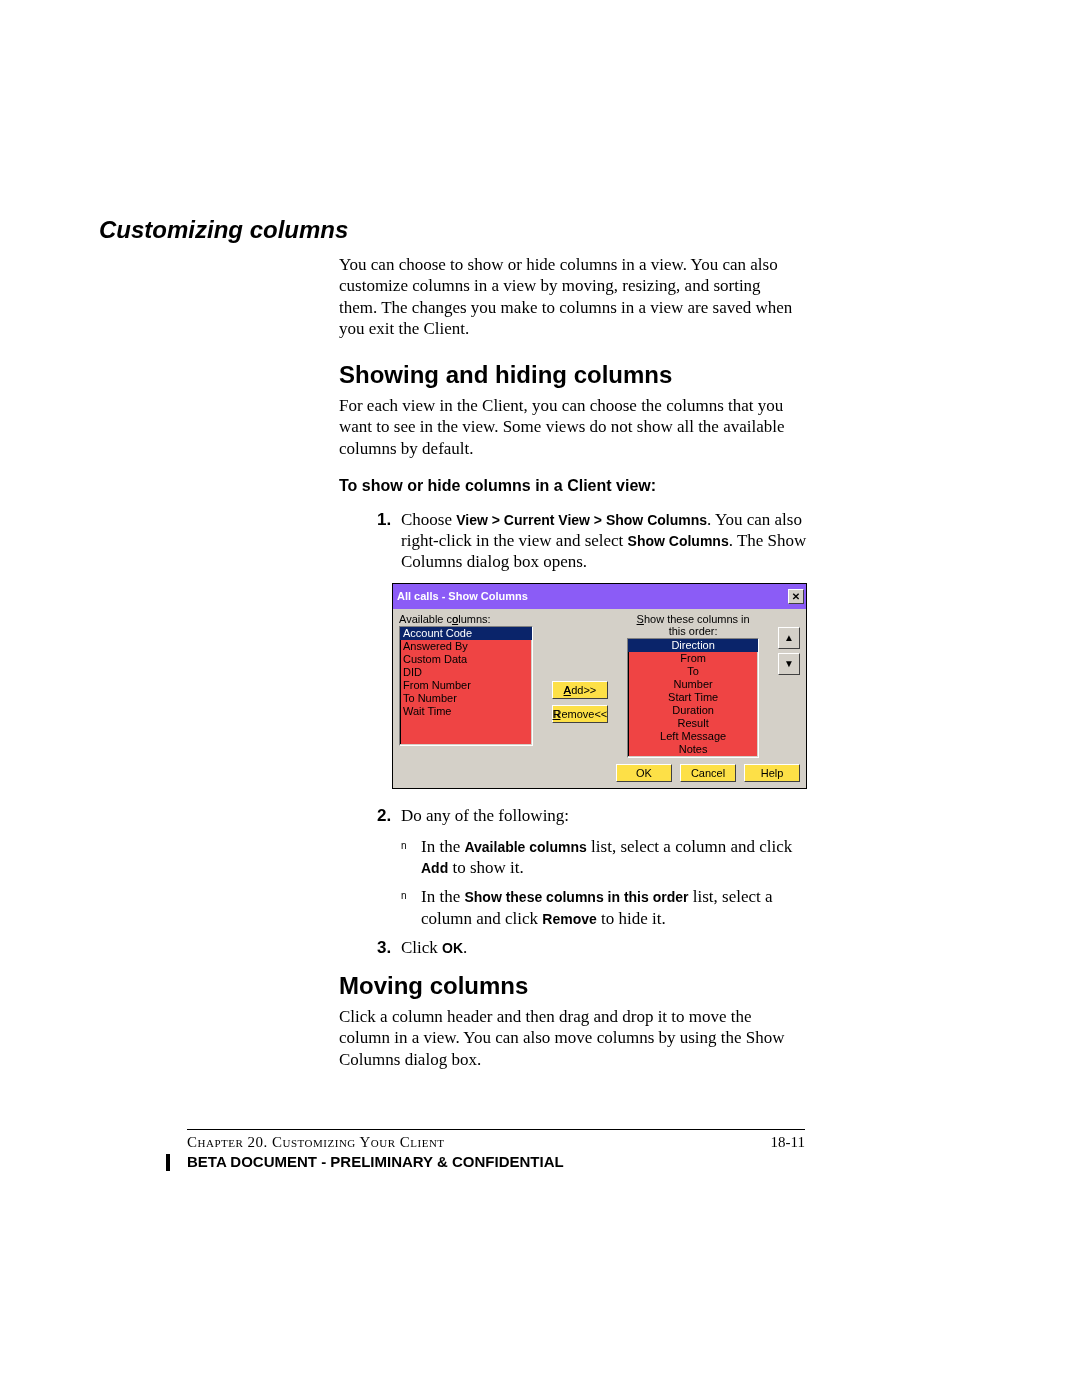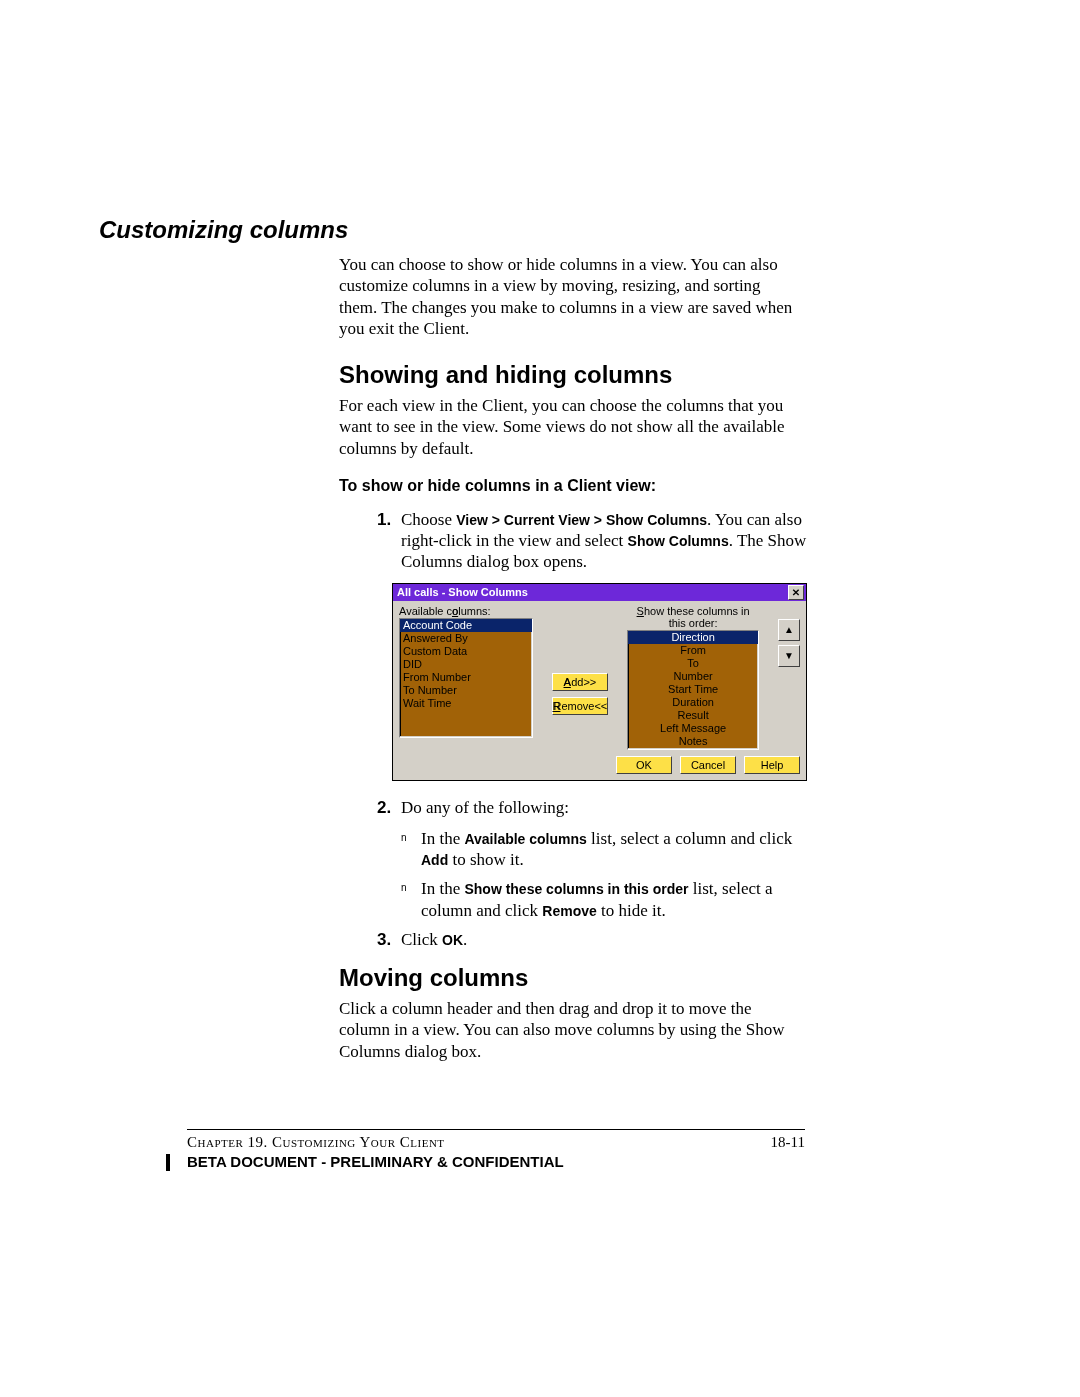--- a/index.html
+++ b/index.html
@@ -89,23 +89,23 @@
   
   .dialog-wrap {
     margin: 4px 0 16px 205px;
     width: 413px;
     border: 1px solid #000;
     background: #d4d0c8;
     font-family: Tahoma, Arial, sans-serif;
     font-size: 11px;
   }
   .titlebar {
-    background: #6d28d9;
+    background: #8b5cf6;
     color: #fff;
-    height: 17px;
+    height: 25px;
     display: flex;
     align-items: center;
     justify-content: space-between;
     padding: 0 2px 0 4px;
     font-weight: bold;
     font-size: 11px;
   }
   .close-btn {
     width: 14px; height: 13px;
     background: #d4d0c8;
@@ -122,21 +122,21 @@
     display: flex;
     gap: 19px;
   }
   .col-left { width: 150px; }
   .col-mid  { width: 60px; display:flex; flex-direction:column; justify-content:center; gap:6px; padding-top:34px;}
   .col-right{ width: 148px; text-align: center; }
   .col-arrows { width: 22px; display:flex; flex-direction:column; gap:4px; padding-top:14px;}
   .lbl { font-size: 11px; margin-bottom: 1px; }
   .lbl u { text-decoration: underline; }
   .listbox {
-    background: #a16207;
+    background: #ef4444;
     border: 1px solid #808080;
     border-right-color:#fff; border-bottom-color:#fff;
     box-shadow: inset -1px -1px 0 #d4d0c8, inset 1px 1px 0 #000;
     height: 118px;
     overflow: hidden;
     font-size: 11px;
   }
   .listbox div { padding: 0 3px; line-height: 13px; }
   .listbox .sel { background: #0a246a; color: #fff; }
   .btn {
@@ -292,17 +292,17 @@
       <span>Click </span><span class="b">OK</span><span>.</span>
     </div>
   </div>
 
   <div class="h2" style="margin-top:14px;">Moving columns</div>
   <div class="p">Click a column header and then drag and drop it to move the column in a view. You can also move columns by using the Show Columns dialog box.</div>
 </div>
 
 <div class="rule" style="top:1129px;"></div>
 <div class="foot-row" style="top:1134px;">
-  <span class="foot-chapter">Chapter 19. Customizing Your Client</span>
+  <span class="foot-chapter">Chapter 20. Customizing Your Client</span>
   <span>18-11</span>
 </div>
 <div class="changebar" style="top:1154px;"></div>
 <div class="foot-beta" style="top:1153px;">BETA DOCUMENT - PRELIMINARY &amp; CONFIDENTIAL</div>
 
 </body></html>

